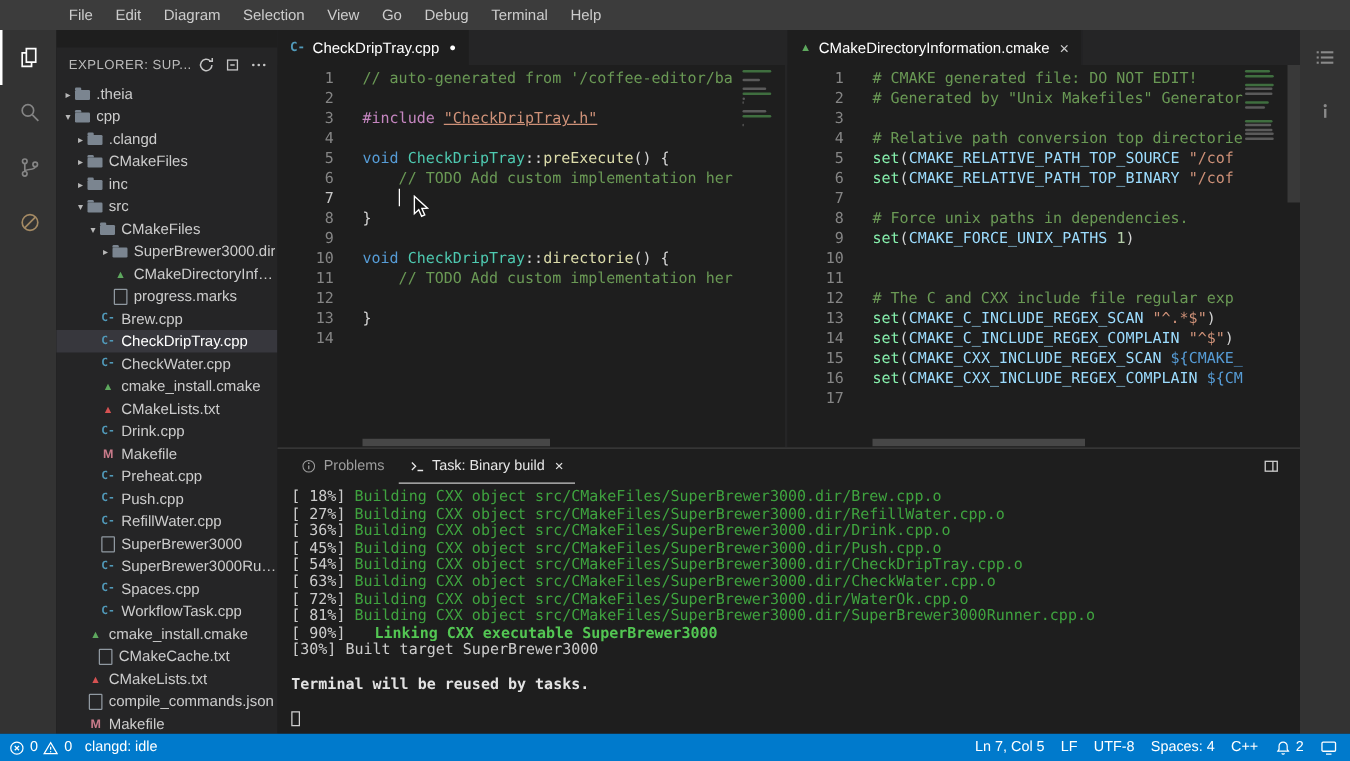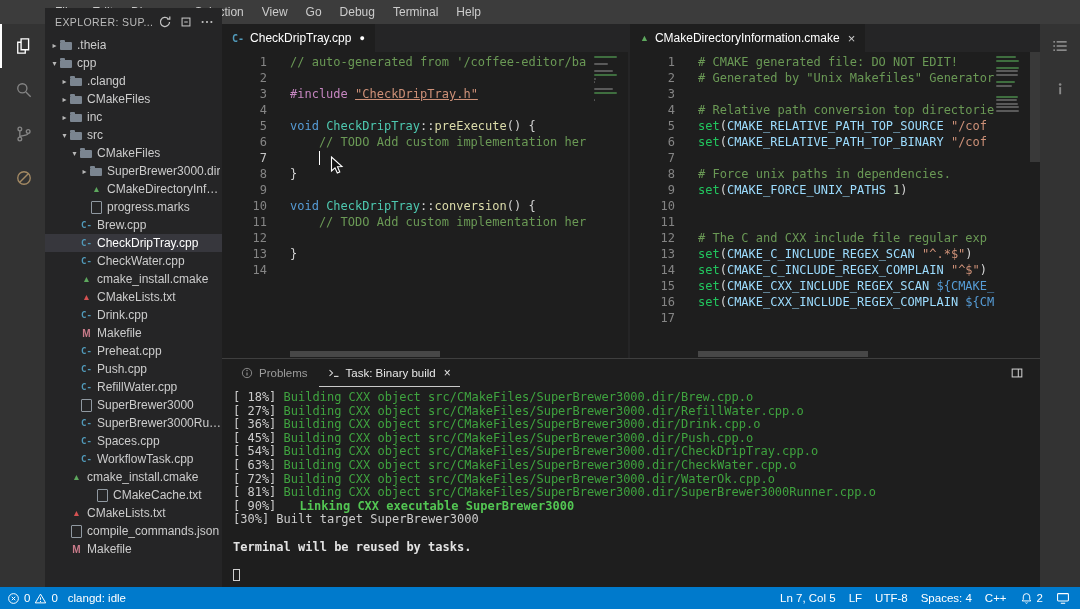--- a/index.html
+++ b/index.html
@@ -13,21 +13,21 @@
   .menu-item { padding:0 9px; line-height:24px; cursor:default; }
 
   
   .activitybar { position:absolute; top:24px; left:0; width:45px; bottom:22px; background:#333333; }
   .ab-item { width:45px; height:44px; display:flex; align-items:center; justify-content:center;
              color:#858585; border-left:2px solid transparent; cursor:pointer; }
   .ab-item.active { color:#ffffff; border-left-color:#ffffff; }
   .ab-item[data-name="circle-slash-icon"] { color:#a48a64; }
 
   
-  .sidebar { position:absolute; top:8px; left:45px; width:177px; bottom:22px; background:#252526; overflow:hidden; }
+  .sidebar { position:absolute; top:38px; left:45px; width:177px; bottom:22px; background:#252526; overflow:hidden; }
   .sb-header { height:28px; display:flex; align-items:center; padding:0 8px 0 10px;
                font-size:10.5px; letter-spacing:.4px; color:#bbbbbb; }
   .sb-title { flex:1; white-space:nowrap; overflow:hidden; }
   .sb-actions { display:flex; gap:7px; align-items:center; color:#c5c5c5; }
   .sb-act { display:inline-flex; cursor:pointer; }
   .tree { font-size:12px; color:#cccccc; }
   .tree-row { height:18px; display:flex; align-items:center; white-space:nowrap; overflow:hidden; cursor:pointer; }
   .tree-row.selected { background:#37373d; color:#ffffff; }
   .chev { width:11px; flex:none; font-size:8px; color:#b8b8b8; text-align:center; }
   .fi { position:relative; width:13px; height:18px; flex:none; margin-right:4px;
@@ -64,21 +64,21 @@
   .code { position:absolute; top:2px; left:60px; right:38px; padding-left:8px; overflow:hidden;
           font-family:"DejaVu Sans Mono",monospace; font-size:12px; line-height:16px; color:#d4d4d4; }
   .code-line { height:16px; white-space:pre; }
   .tk-cm  { color:#6a9955; }
   .tk-kw  { color:#569cd6; }
   .tk-pp  { color:#c586c0; }
   .tk-st  { color:#ce9178; }
   .tk-stu { color:#ce9178; text-decoration:underline; }
   .tk-ty  { color:#4ec9b0; }
   .tk-fn  { color:#dcdcaa; }
-  .tk-fc  { color:#22c55e; }
+  .tk-fc  { color:#86efac; }
   .tk-va  { color:#9cdcfe; }
   .tk-nu  { color:#b5cea8; }
   .tk-ip  { color:#569cd6; }
   .tk-pl  { color:#d4d4d4; }
   .caret { display:inline-block; width:1.5px; height:14px; background:#ffffff;
            vertical-align:middle; margin-top:-2px; }
   .minimap { position:absolute; top:4px; width:30px; }
   .gleft  .minimap { right:4px; }
   .gright .minimap { right:14px; }
   .mini-bar { height:2px; margin-bottom:1.6px; background:#5a5a5a; border-radius:1px; }
@@ -312,21 +312,21 @@
         <div class="tree-row" data-name="tree-item-workflowtask-cpp" style="padding-left: 24px;">
           <span class="chev" data-name="chevron-spacer"></span>
           <span class="fi fi-cpp" data-name="cpp-file-icon">C-</span>
           <span class="tree-label" data-name="tree-item-label">WorkflowTask.cpp</span>
         </div>
         <div class="tree-row" data-name="tree-item-cmake-install-cmake" style="padding-left: 14px;">
           <span class="chev" data-name="chevron-spacer"></span>
           <span class="fi fi-cmake" data-name="cmake-file-icon">▲</span>
           <span class="tree-label" data-name="tree-item-label">cmake_install.cmake</span>
         </div>
-        <div class="tree-row" data-name="tree-item-cmakecache-txt" style="padding-left: 0; margin-left: 40px;">
+        <div class="tree-row" data-name="tree-item-cmakecache-txt" style="padding-left: 22px;">
           <span class="chev" data-name="chevron-spacer"></span>
           <span class="fi fi-doc" data-name="doc-file-icon"></span>
           <span class="tree-label" data-name="tree-item-label">CMakeCache.txt</span>
         </div>
         <div class="tree-row" data-name="tree-item-cmakelists-txt" style="padding-left: 14px;">
           <span class="chev" data-name="chevron-spacer"></span>
           <span class="fi fi-cmakered" data-name="cmakered-file-icon">▲</span>
           <span class="tree-label" data-name="tree-item-label">CMakeLists.txt</span>
         </div>
         <div class="tree-row" data-name="tree-item-compile-commands-json" style="padding-left: 14px;">
@@ -371,21 +371,21 @@
         <div class="code" data-name="code-area">
             <div class="code-line" data-name="code-line"><span class="tk-cm">// auto-generated from '/coffee-editor/ba</span></div>
             <div class="code-line" data-name="code-line"></div>
             <div class="code-line" data-name="code-line"><span class="tk-pp">#include </span><span class="tk-stu">"CheckDripTray.h"</span></div>
             <div class="code-line" data-name="code-line"></div>
             <div class="code-line" data-name="code-line"><span class="tk-kw">void</span><span class="tk-pl"> </span><span class="tk-ty">CheckDripTray</span><span class="tk-pl">::</span><span class="tk-fn">preExecute</span><span class="tk-pl">() {</span></div>
             <div class="code-line" data-name="code-line"><span class="tk-cm">    // TODO Add custom implementation her</span></div>
             <div class="code-line" data-name="code-line"><span class="tk-pl">    </span><span class="caret" data-name="text-caret"></span></div>
             <div class="code-line" data-name="code-line"><span class="tk-pl">}</span></div>
             <div class="code-line" data-name="code-line"></div>
-            <div class="code-line" data-name="code-line"><span class="tk-kw">void</span><span class="tk-pl"> </span><span class="tk-ty">CheckDripTray</span><span class="tk-pl">::</span><span class="tk-fn">conversion</span><span class="tk-pl">() {</span></div>
+            <div class="code-line" data-name="code-line"><span class="tk-kw">void</span><span class="tk-pl"> </span><span class="tk-ty">CheckDripTray</span><span class="tk-pl">::</span><span class="tk-fn">directorie</span><span class="tk-pl">() {</span></div>
             <div class="code-line" data-name="code-line"><span class="tk-cm">    // TODO Add custom implementation her</span></div>
             <div class="code-line" data-name="code-line"></div>
             <div class="code-line" data-name="code-line"><span class="tk-pl">}</span></div>
             <div class="code-line" data-name="code-line"></div>
           </div>
         <div class="minimap" data-name="minimap">
             <div class="mini-bar mini-cm" style="width: 22.55px;"></div>
             <div class="mini-bar" style="width: 0px;"></div>
             <div class="mini-bar" style="width: 14.3px;"></div>
             <div class="mini-bar" style="width: 0px;"></div>

